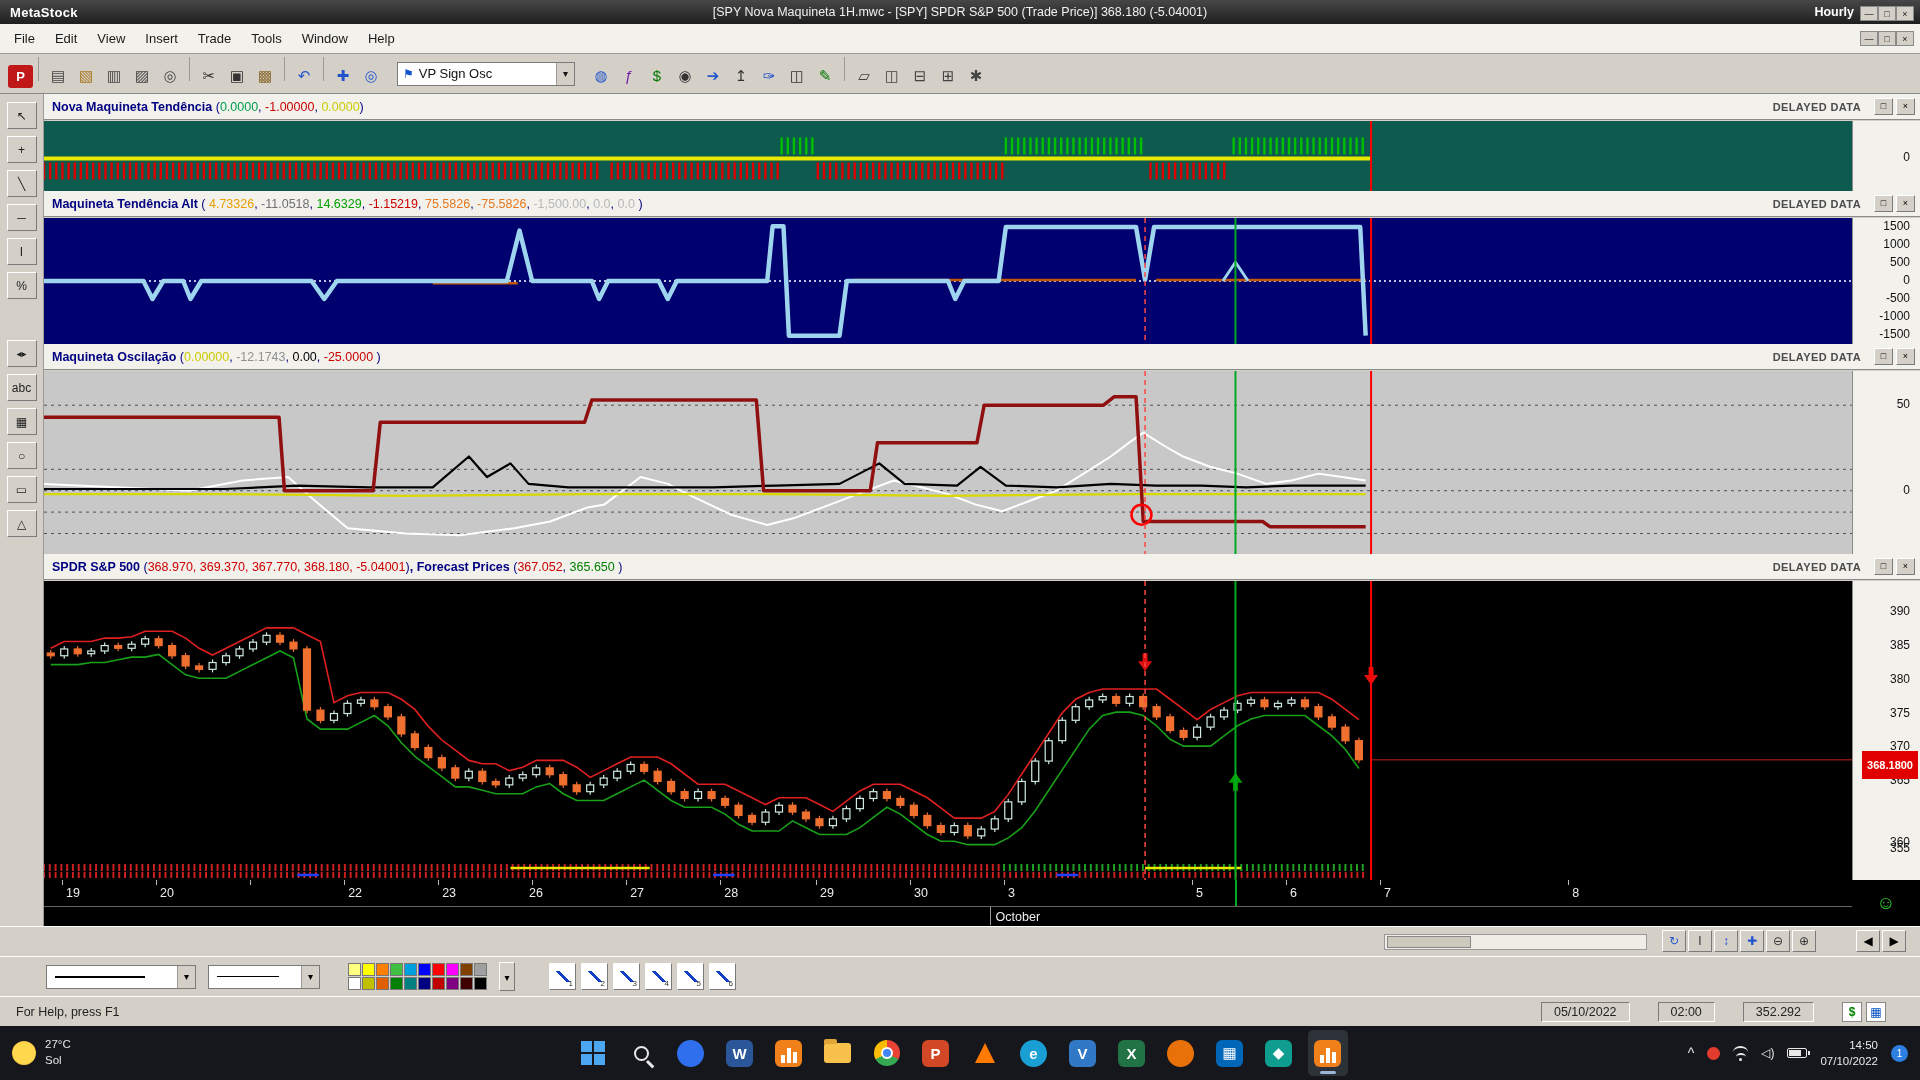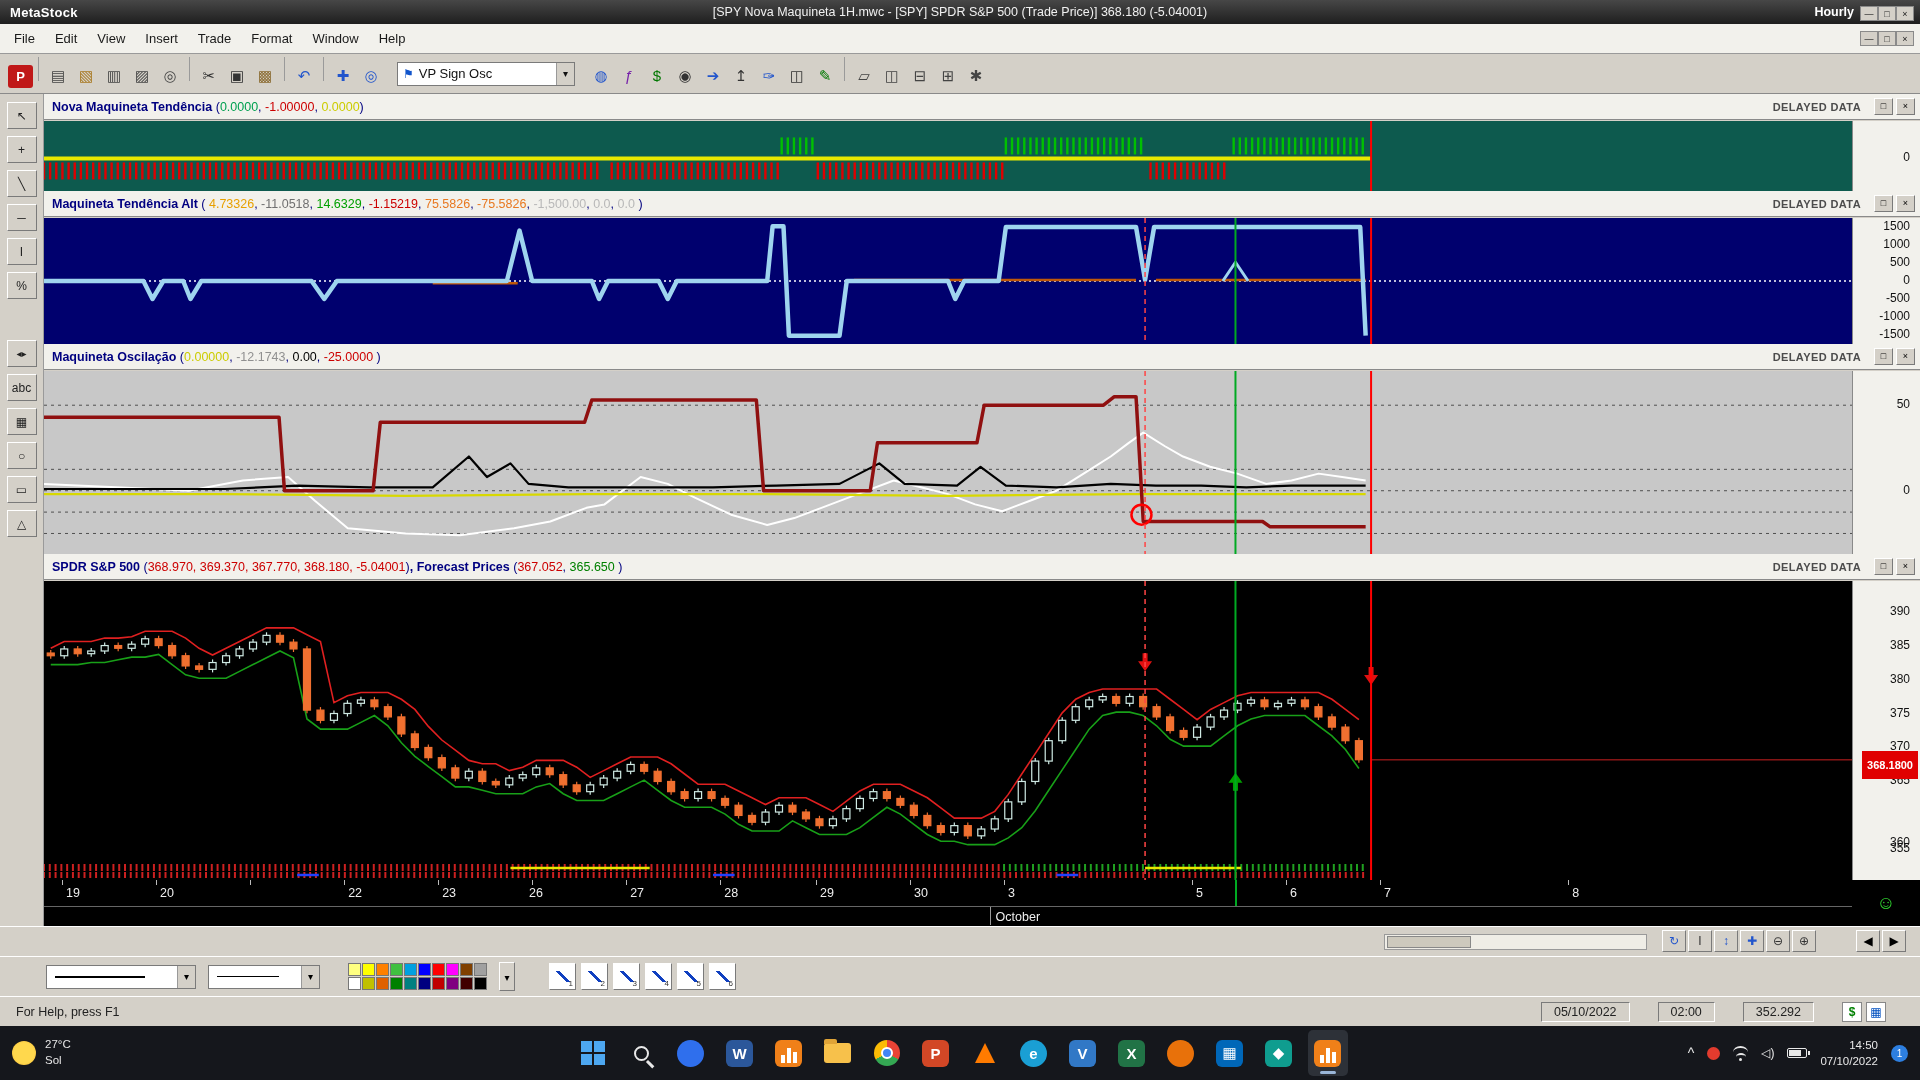--- a/index.html
+++ b/index.html
@@ -144,21 +144,21 @@
     </span>
   </div>
 
   <div id="menubar">
     <span id="menu-items">
         <span class="menu-item">File</span>
         <span class="menu-item">Edit</span>
         <span class="menu-item">View</span>
         <span class="menu-item">Insert</span>
         <span class="menu-item">Trade</span>
-        <span class="menu-item">Format</span>
+        <span class="menu-item">Tools</span>
         <span class="menu-item">Window</span>
         <span class="menu-item">Help</span>
       </span>
     <span id="mb-btns">
         <button class="winbtn">—</button>
         <button class="winbtn">□</button>
         <button class="winbtn">×</button>
       </span>
   </div>
 

